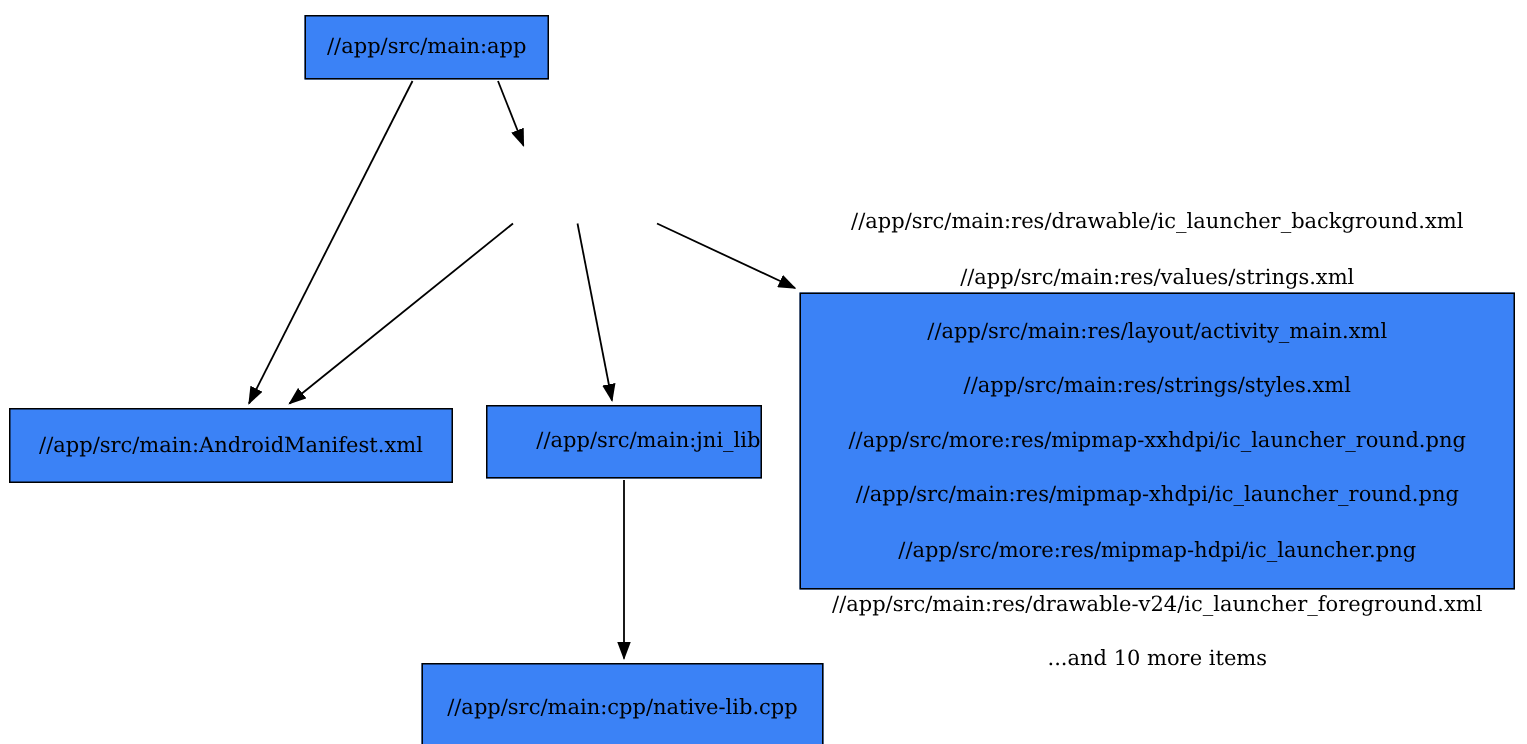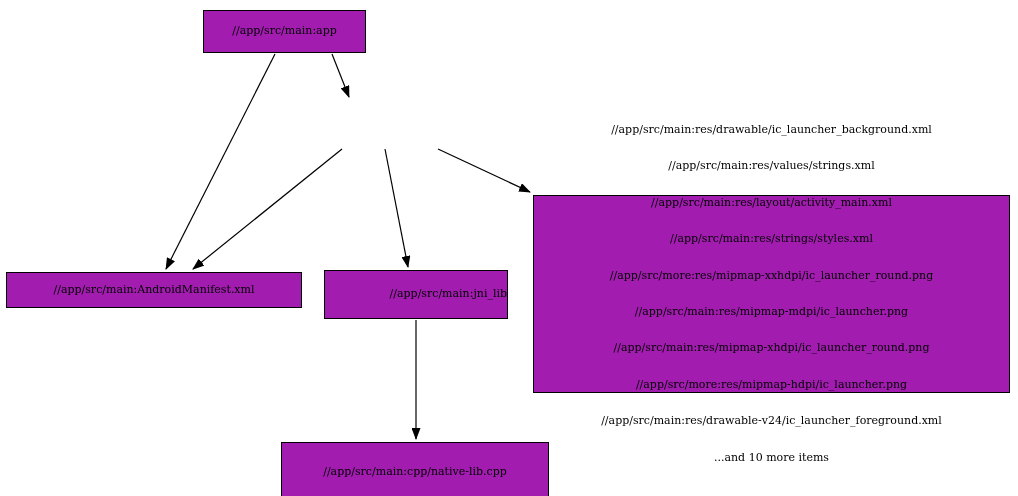--- a/index.html
+++ b/index.html
@@ -25,32 +25,32 @@
     pointer-events: none;
   }
   .edges line {
     stroke: #000000;
     stroke-width: 1.2;
   }
   .node {
     position: absolute;
     box-sizing: border-box;
     border: 1px solid #000000;
-    background: #a21caf;
+    background: #3b82f6;
     display: flex;
     align-items: center;
     justify-content: center;
     text-align: center;
-    font-size: 11px;
+    font-size: 14px;
     line-height: 18.5px;
     white-space: nowrap;
   }
   .node-app      { left: 203px; top: 10px;  width: 163px; height: 43px; }
   .node-lib      { left: 302px; top: 100px; width: 155px; height: 48px; }
-  .node-manifest { left: 6px;   top: 272px; width: 296px; height: 36px; }
+  .node-manifest { left: 6px;   top: 272px; width: 296px; height: 50px; }
   .node-jni      { left: 324px; top: 270px; width: 184px; height: 49px; justify-content: flex-end; }
   .node-res      { left: 533px; top: 195px; width: 477px; height: 198px;
                    flex-direction: column; justify-content: center; gap: 18px; }
   .node-native   { left: 281px; top: 442px; width: 268px; height: 60px; }
   .res-line {
     display: block;
     line-height: 18.4px;
   }
 </style>
 </head>
@@ -84,21 +84,20 @@
   <div class="node node-jni">
     <span>//app/src/main:jni_lib</span>
   </div>
 
   <div class="node node-res">
     <span class="res-line">//app/src/main:res/drawable/ic_launcher_background.xml</span>
     <span class="res-line">//app/src/main:res/values/strings.xml</span>
     <span class="res-line">//app/src/main:res/layout/activity_main.xml</span>
     <span class="res-line">//app/src/main:res/strings/styles.xml</span>
     <span class="res-line">//app/src/more:res/mipmap-xxhdpi/ic_launcher_round.png</span>
-    <span class="res-line">//app/src/main:res/mipmap-mdpi/ic_launcher.png</span>
     <span class="res-line">//app/src/main:res/mipmap-xhdpi/ic_launcher_round.png</span>
     <span class="res-line">//app/src/more:res/mipmap-hdpi/ic_launcher.png</span>
     <span class="res-line">//app/src/main:res/drawable-v24/ic_launcher_foreground.xml</span>
     <span class="res-line">...and 10 more items</span>
   </div>
 
   <div class="node node-native">
     <span>//app/src/main:cpp/native-lib.cpp</span>
   </div>
 

